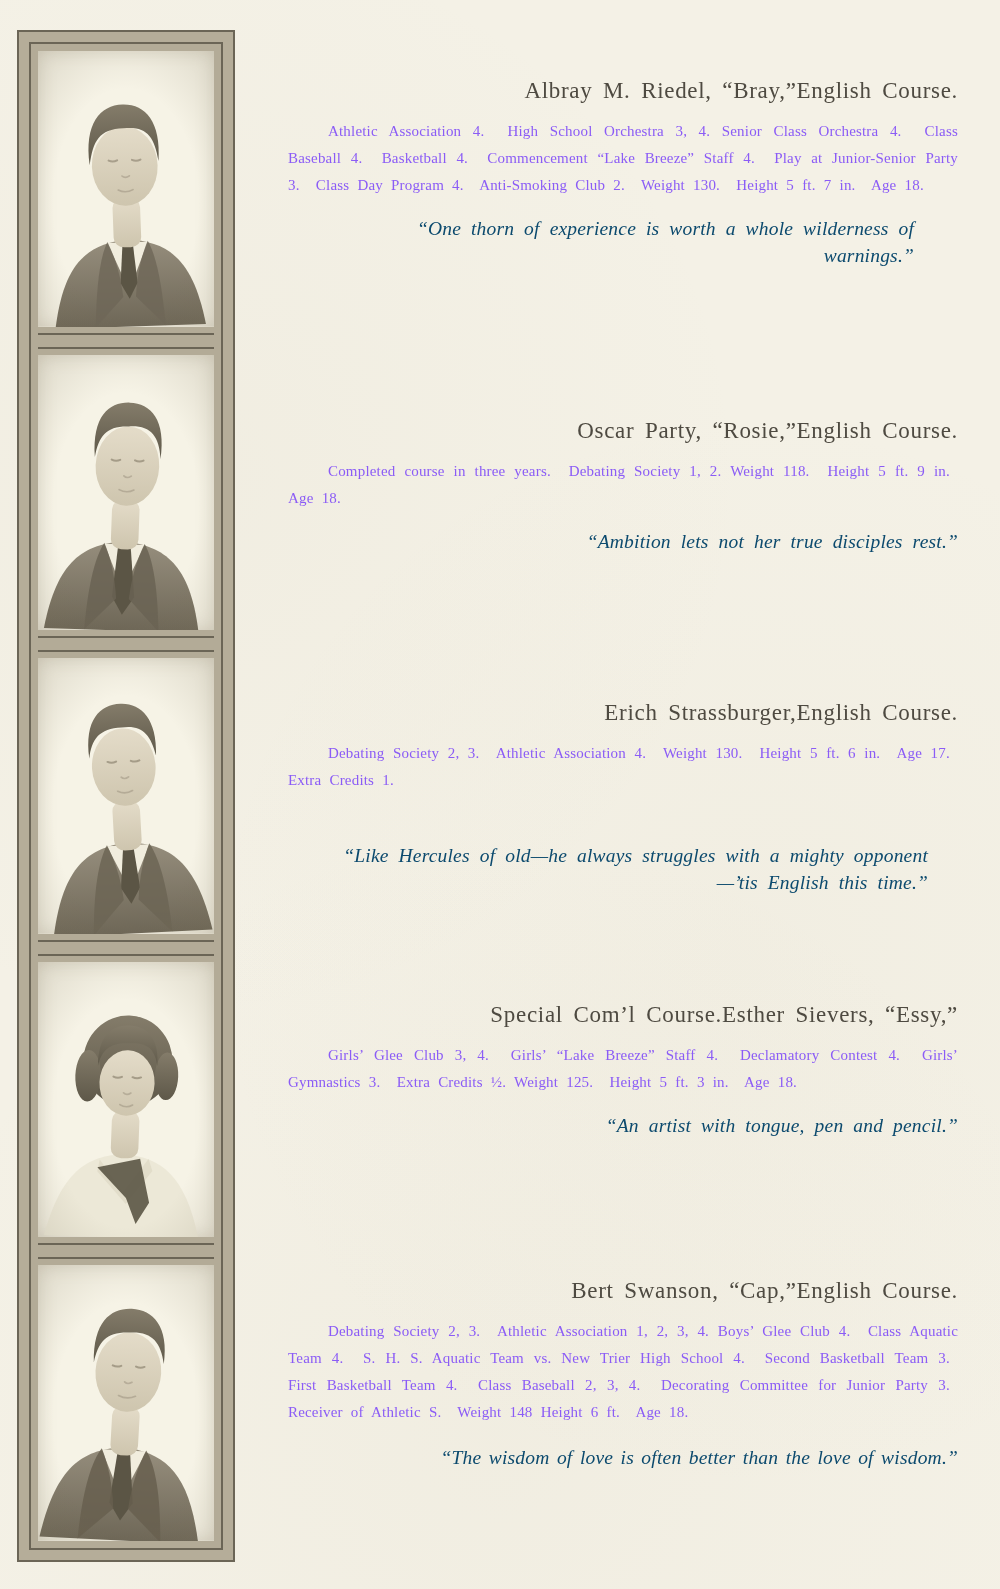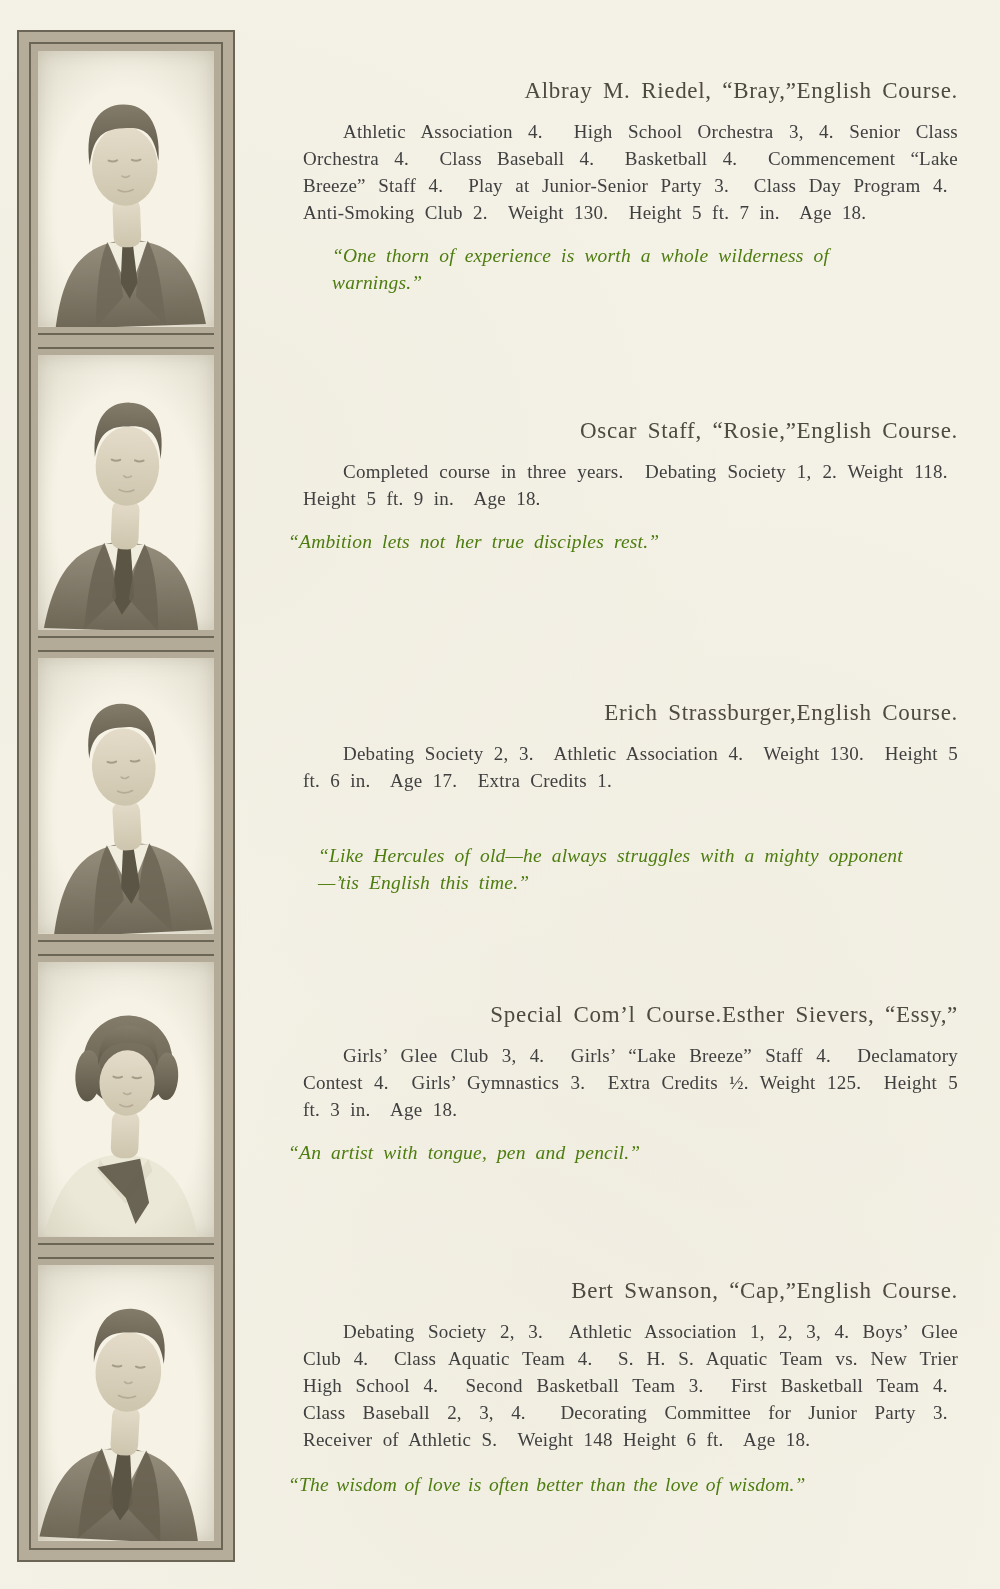--- a/index.html
+++ b/index.html
@@ -49,32 +49,32 @@
 
   
   .entry{position:absolute;left:288px;width:670px;}
   .entry-header{
     display:flex;justify-content:flex-end;align-items:baseline;
     font-size:23px;color:#4e4a41;
     letter-spacing:.03em;word-spacing:.18em;
     line-height:30px;
   }
   .activities{
-    margin:12px 0 0 15px;
-    font-size:19px;line-height:27px;
+    margin:12px 0 0 0;
+    font-size:15px;line-height:27px;
     text-align:justify;text-indent:40px;
     word-spacing:.28em;letter-spacing:.012em;
-    color:#404040;
+    color:#8b5cf6;
   }
   .quote{
     margin:16px 0 0 0;
     font-size:19.5px;line-height:27px;
-    font-style:italic;text-align:left;
+    font-style:italic;text-align:right;
     word-spacing:.25em;letter-spacing:.01em;
-    color:#4d7c0f;
+    color:#0c4a6e;
   }
   .entry-1 .quote{padding:0 44px;}
   .entry-3 .quote{padding:0 30px;margin-top:48px;}
   .entry-5 .quote{word-spacing:.12em;margin-top:18px;font-style:italic;}
 
   
   .ph-skin{fill:url(#skinG);} .ph-hair{fill:url(#hairG);}
   .ph-suit{fill:url(#suitG);} .ph-shirt{fill:#f1edde;}
   .ph-tie{fill:#5b5545;} .ph-feat{stroke:#978e7b;stroke-linecap:round;fill:none;}
 </style>
@@ -217,21 +217,21 @@
   <div class="entry-header">
     <span>Albray M. Riedel, “Bray,”</span>
     <span>English Course.</span>
   </div>
   <p class="activities">Athletic Association 4.&nbsp; High School Orchestra 3, 4. Senior Class Orchestra 4.&nbsp; Class Baseball 4.&nbsp; Basketball 4.&nbsp; Commencement “Lake Breeze” Staff 4.&nbsp; Play at Junior-Senior Party 3.&nbsp; Class Day Program 4.&nbsp; Anti-Smoking Club 2.&nbsp; Weight 130.&nbsp; Height 5 ft. 7 in.&nbsp; Age 18.</p>
   <p class="quote">“One thorn of experience is worth a whole wilderness of warnings.”</p>
 </section>
 
 <section class="entry entry-2" style="top:416px">
   <div class="entry-header">
-    <span>Oscar Staff, “Rosie,”</span>
+    <span>Oscar Party, “Rosie,”</span>
     <span>English Course.</span>
   </div>
   <p class="activities">Completed course in three years.&nbsp; Debating Society 1, 2. Weight 118.&nbsp; Height 5 ft. 9 in.&nbsp; Age 18.</p>
   <p class="quote">“Ambition lets not her true disciples rest.”</p>
 </section>
 
 <section class="entry entry-3" style="top:698px">
   <div class="entry-header">
     <span>Erich Strassburger,</span>
     <span>English Course.</span>

